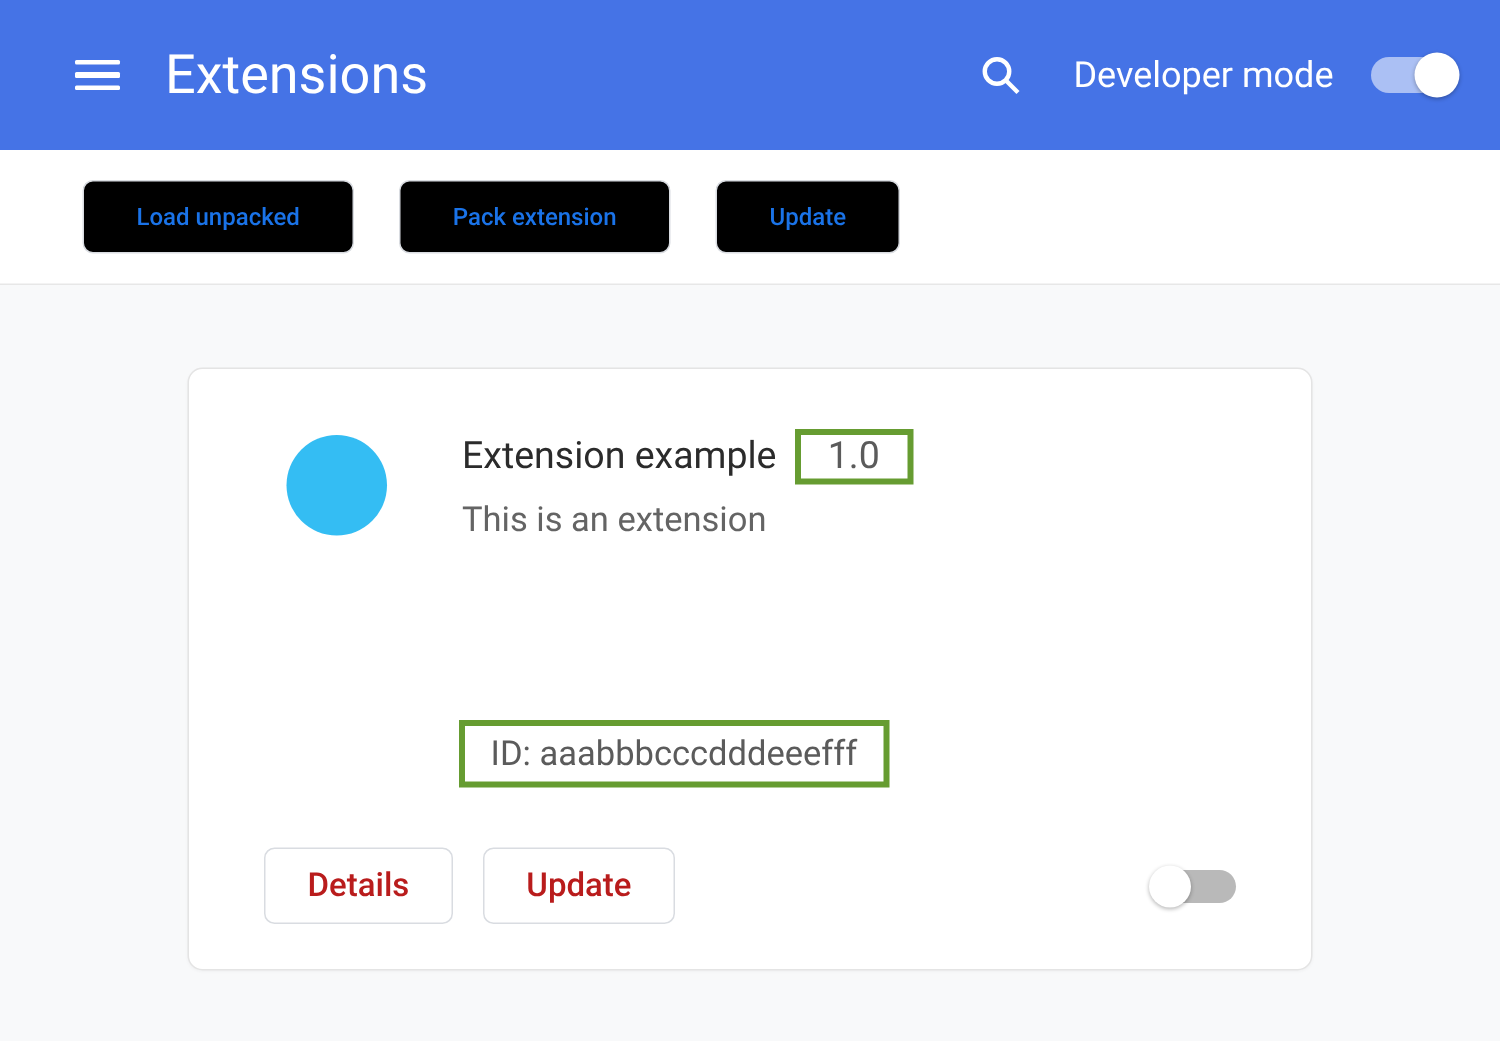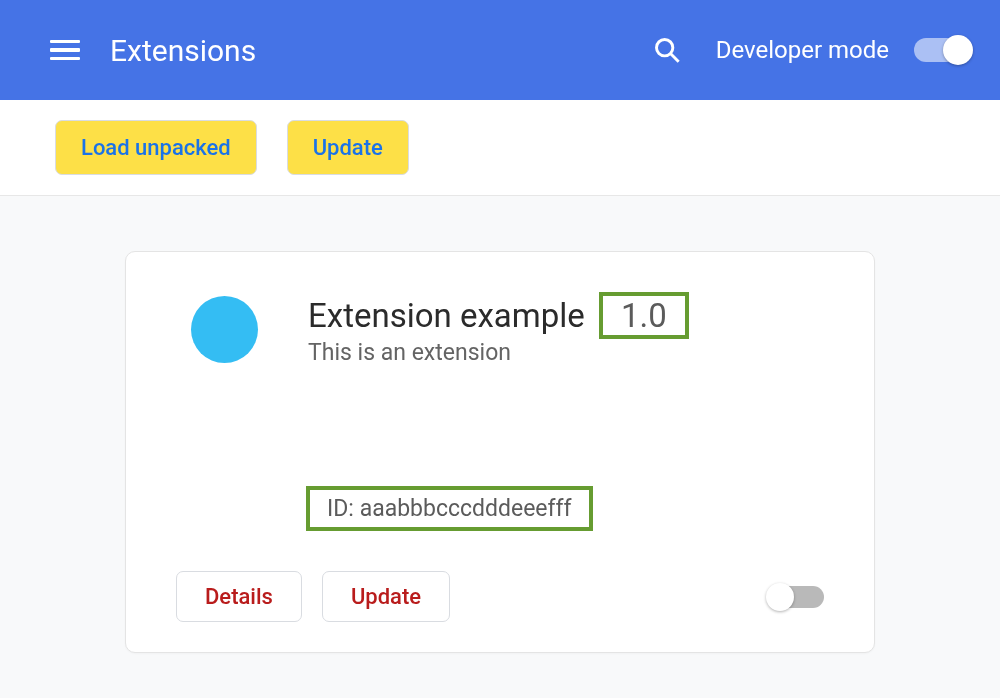--- a/index.html
+++ b/index.html
@@ -33,21 +33,21 @@
       cursor: pointer;
     }
     .menu-icon span {
       display: block;
       width: 30px;
       height: 3.5px;
       background: #fff;
       border-radius: 1px;
     }
     .header-title {
-      font-size: 30px;
+      font-size: 36px;
       font-weight: 400;
       flex: 1;
     }
     .search-icon {
       width: 28px;
       height: 28px;
       margin-right: 35px;
       cursor: pointer;
     }
     .dev-mode-label {
@@ -72,25 +72,25 @@
       right: -3px;
       box-shadow: 0 1px 3px rgba(0,0,0,0.3);
     }
     .toolbar {
       padding: 20px 55px;
       display: flex;
       gap: 30px;
       border-bottom: 1px solid #e7e7e7;
     }
     .btn-outline {
-      background: #fde047;
+      background: #000000;
       border: 1.5px solid #d9dce1;
       border-radius: 7px;
-      padding: 14px 25px;
-      font-size: 22px;
+      padding: 14px 35px;
+      font-size: 16px;
       font-weight: 500;
       color: #1a73e8;
       cursor: pointer;
       font-family: inherit;
     }
     .main {
       background: #f8f9fa;
       padding: 55px 125px 0 125px;
       height: calc(698px - 100px - 94px);
     }
@@ -112,34 +112,35 @@
       height: 67px;
       background: #34bdf3;
       border-radius: 50%;
       flex-shrink: 0;
       margin-top: 4px;
       margin-left: 15px;
     }
     .ext-title-row {
       display: flex;
       align-items: center;
-      font-size: 33px;
+      font-size: 25px;
       color: #2b2b2b;
       gap: 0;
       text-align: right;
     }
     .version-box {
       border: 4px solid #669c31;
       padding: 0px 18px;
       color: #5b5b5b;
       margin-left: 6px;
     }
     .ext-desc {
       font-size: 23px;
       color: #646464;
+      margin-top: 10px;
     }
     .id-row {
       margin-left: 130px;
       margin-bottom: 40px;
     }
     .id-box {
       display: inline-block;
       border: 4px solid #669c31;
       padding: 5px 17px;
       font-size: 23px;
@@ -196,20 +197,21 @@
     <line x1="15" y1="15" x2="22" y2="22"></line>
   </svg>
   <div class="dev-mode-label">Developer mode</div>
   <div class="toggle">
     <div class="knob"></div>
   </div>
 </div>
 
 <div class="toolbar">
   <button class="btn-outline">Load unpacked</button>
+  <button class="btn-outline">Pack extension</button>
   <button class="btn-outline">Update</button>
 </div>
 
 <div class="main">
   <div class="card">
     <div class="card-top">
       <div class="ext-icon"></div>
       <div>
         <div class="ext-title-row">
           <span>Extension example</span>

